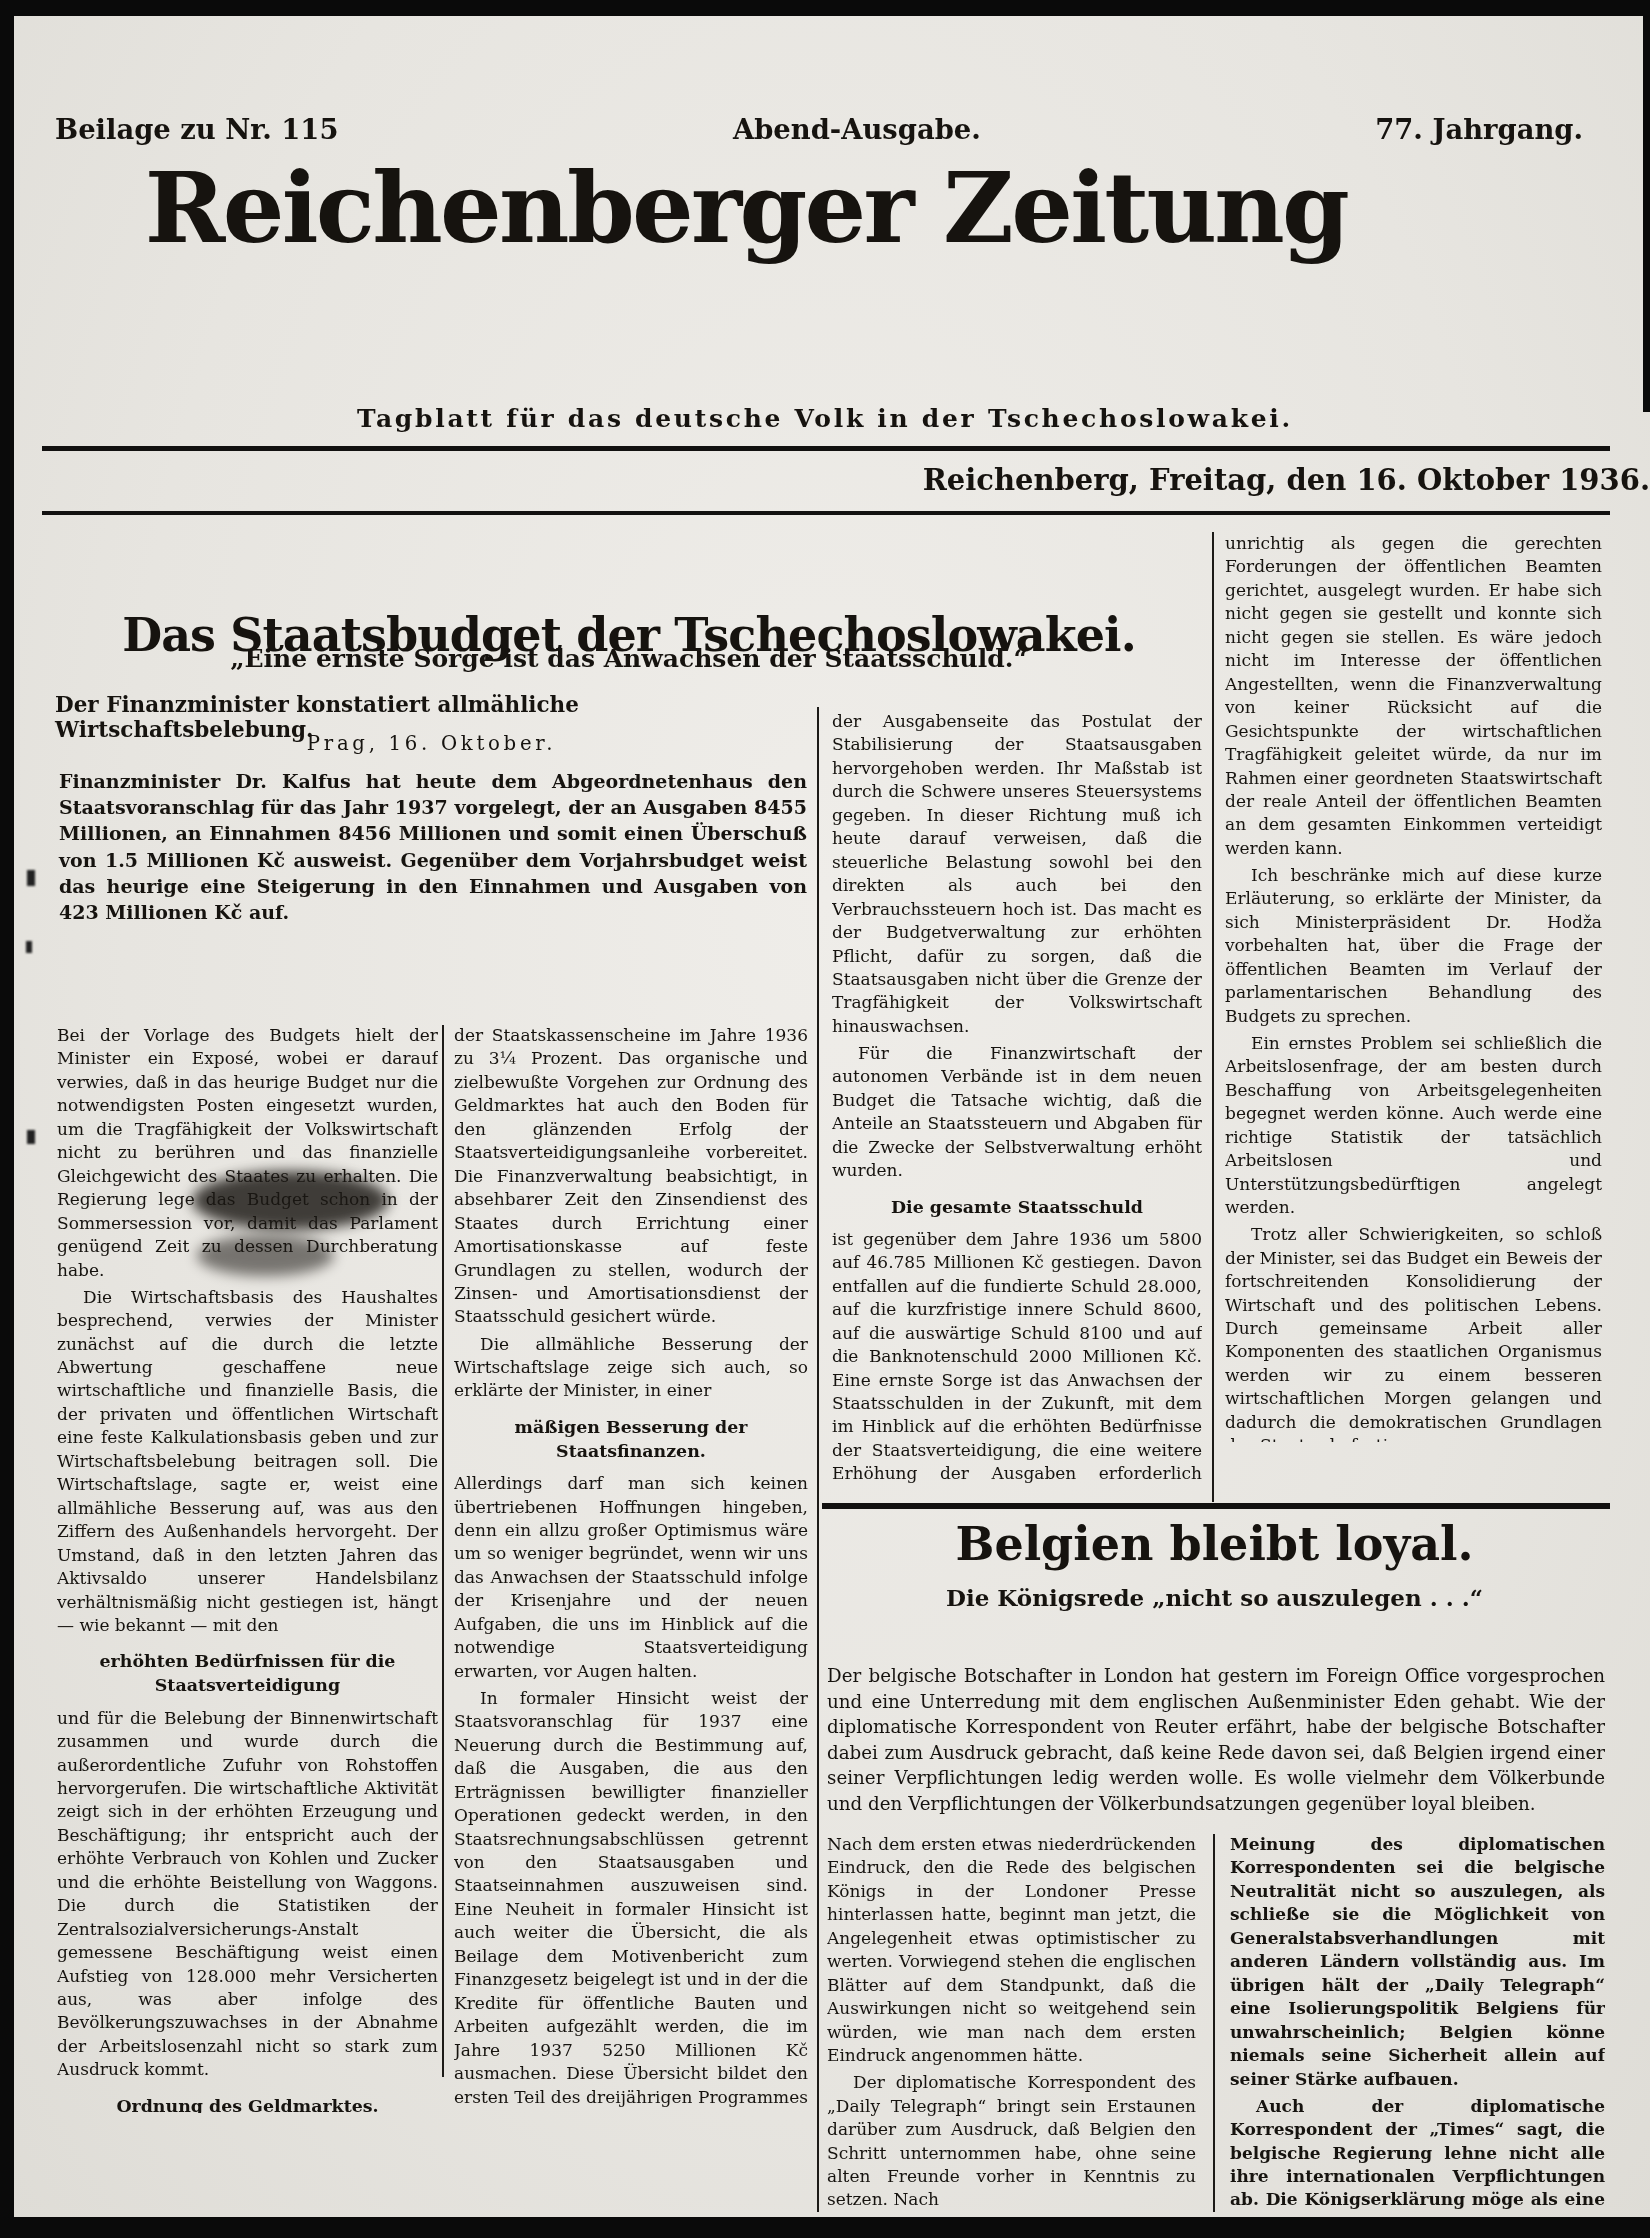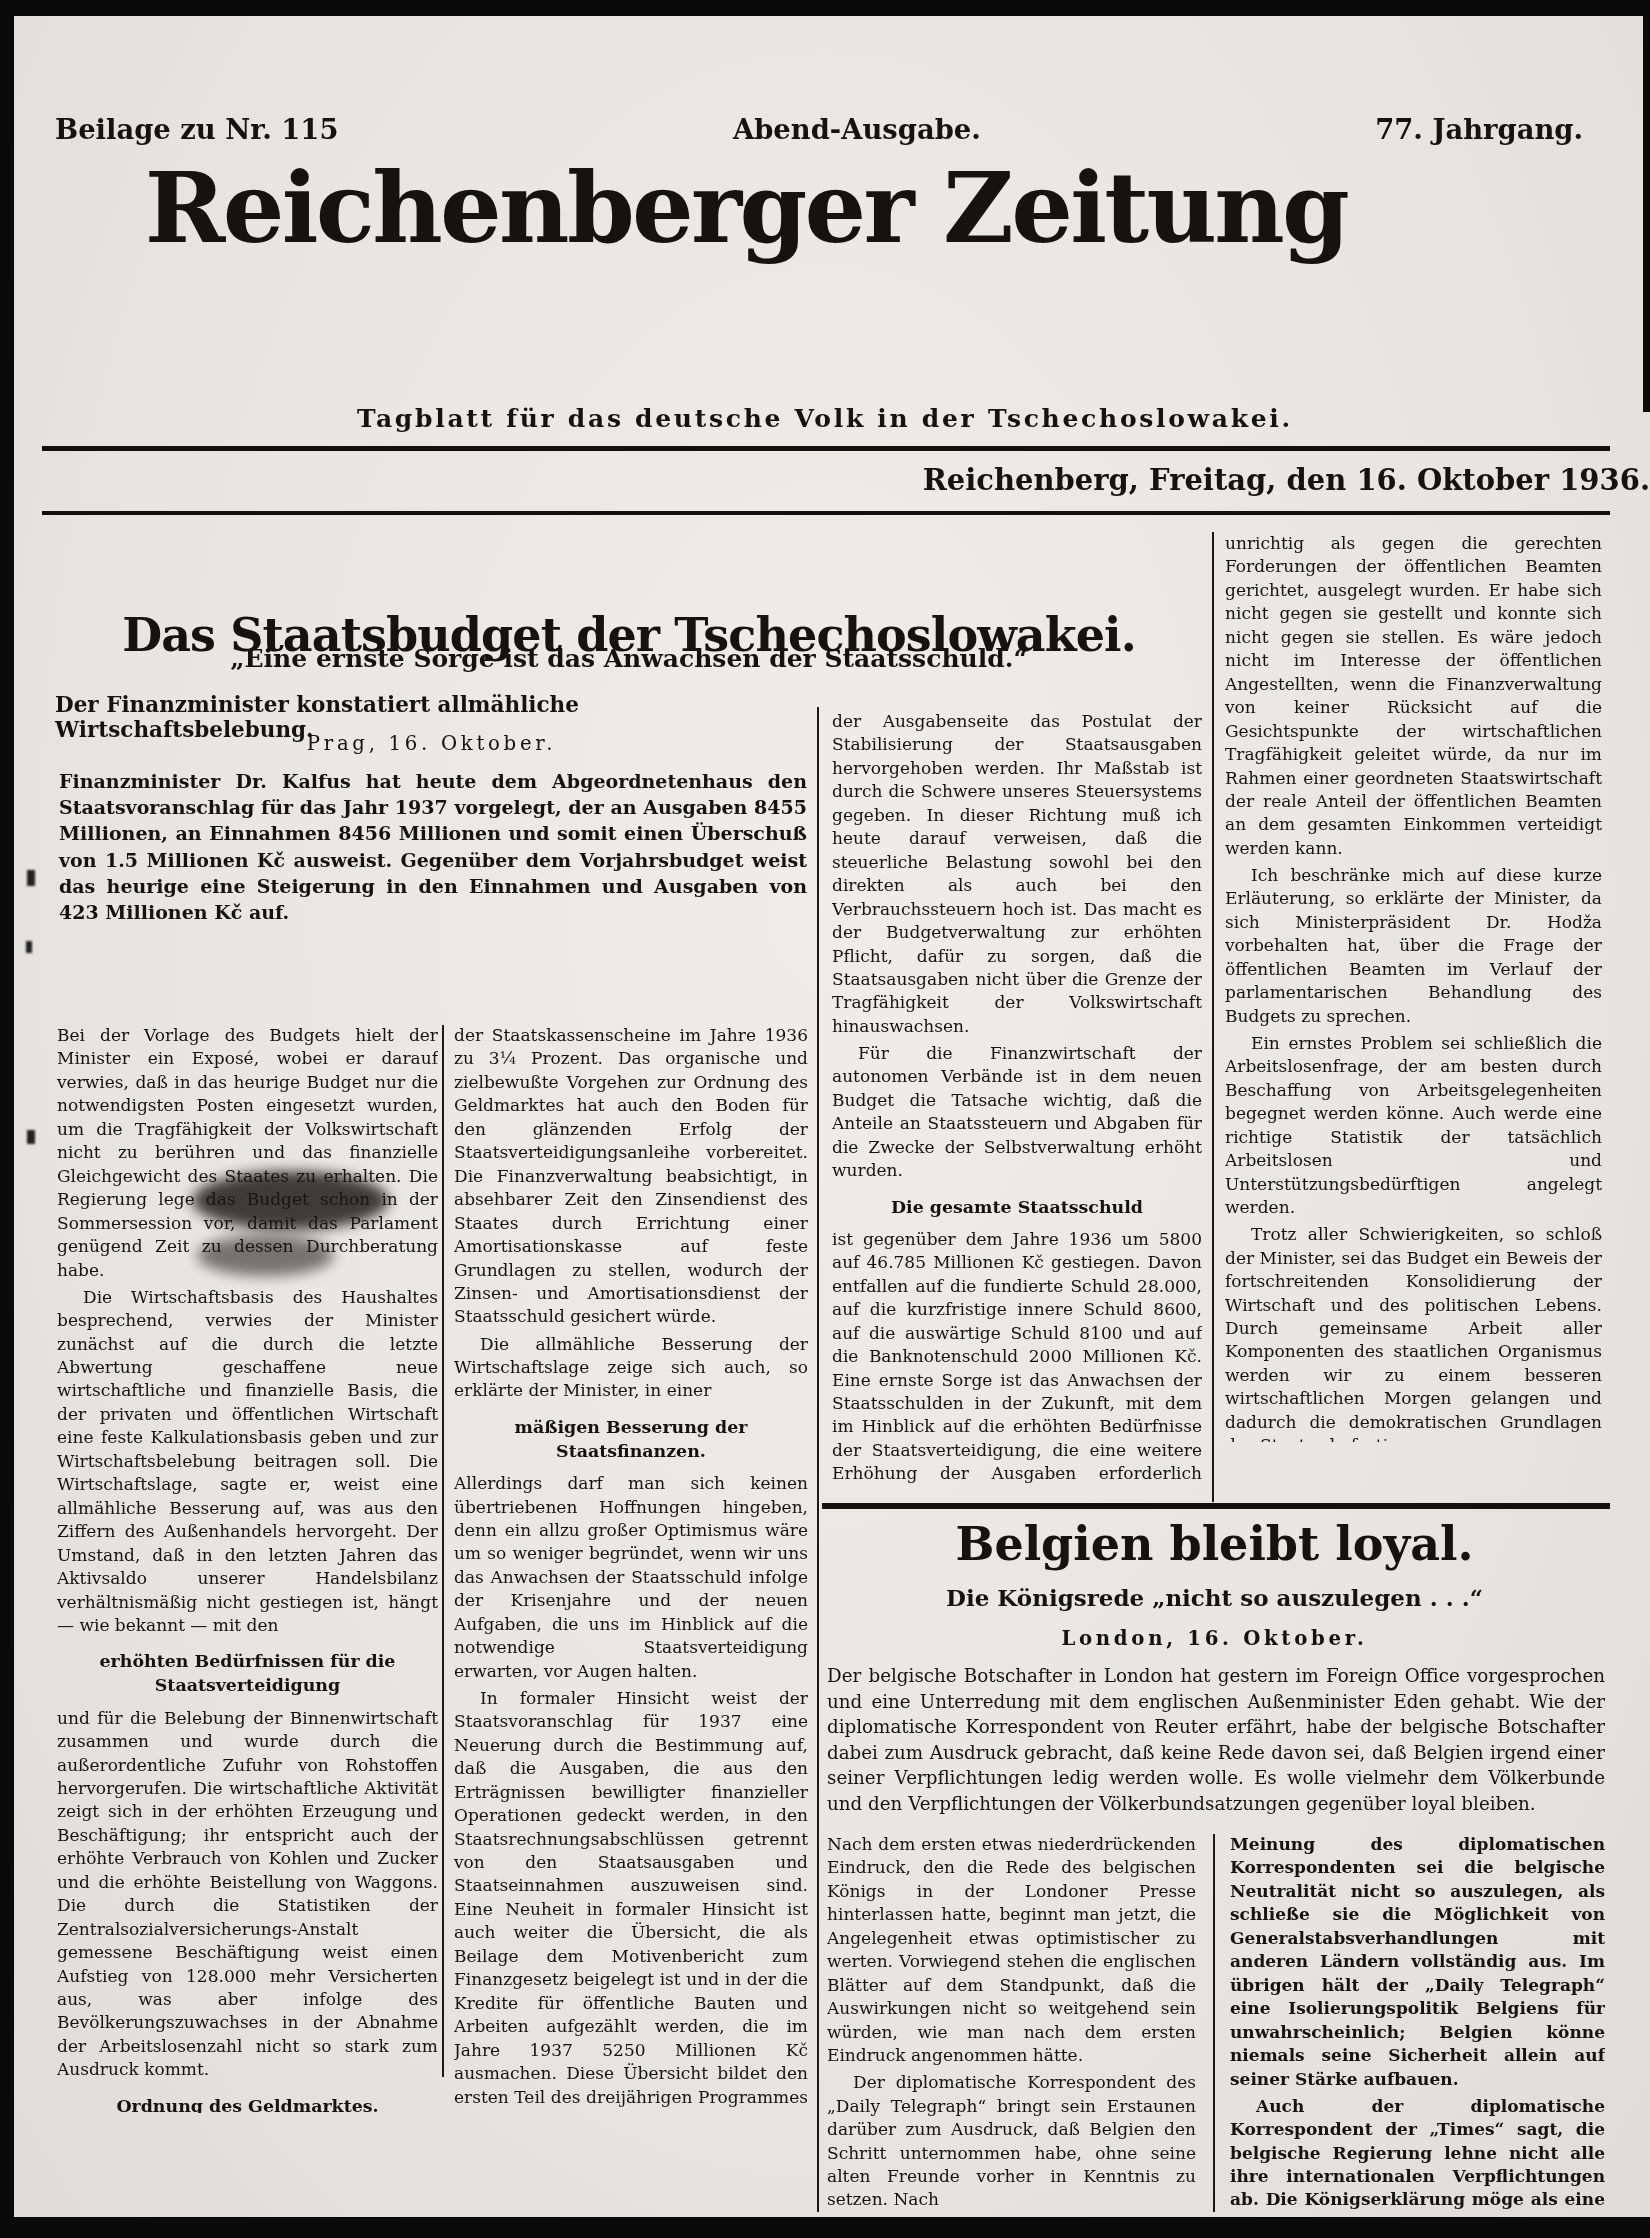--- a/index.html
+++ b/index.html
@@ -93,21 +93,20 @@
     </div>
 
   <div class="vrule" style="left:442px;top:1025px;height:1052px;"></div>
   <div class="vrule" style="left:817px;top:707px;height:1505px;"></div>
   <div class="vrule" style="left:1212px;top:532px;height:970px;"></div>
 
   <div class="hrule" style="left:822px;top:1503px;width:788px;height:6px;"></div>
 
   <div class="a2-headline">Belgien bleibt loyal.</div>
   <div class="a2-subhead">Die Königsrede „nicht so auszulegen . . .“</div>
-  <div class="a2-placedate">London, 16. Oktober.</div>
   <div class="a2-lead">Der belgische Botschafter in London hat gestern im Foreign Office vorgesprochen und eine Unterredung mit dem englischen Außenminister Eden gehabt. Wie der diplomatische Korrespondent von Reuter erfährt, habe der belgische Botschafter dabei zum Ausdruck gebracht, daß keine Rede davon sei, daß Belgien irgend einer seiner Verpflichtungen ledig werden wolle. Es wolle vielmehr dem Völkerbunde und den Verpflichtungen der Völkerbundsatzungen gegenüber loyal bleiben.</div>
   <div id="a2colL" class="col">
       <p class="noind">Nach dem ersten etwas niederdrückenden Eindruck, den die Rede des belgischen Königs in der Londoner Presse hinterlassen hatte, beginnt man jetzt, die Angelegenheit etwas optimistischer zu werten. Vorwiegend stehen die englischen Blätter auf dem Standpunkt, daß die Auswirkungen nicht so weitgehend sein würden, wie man nach dem ersten Eindruck angenommen hätte.</p>
       <p class="p">Der diplomatische Korrespondent des „Daily Telegraph“ bringt sein Erstaunen darüber zum Ausdruck, daß Belgien den Schritt unternommen habe, ohne seine alten Freunde vorher in Kenntnis zu setzen. Nach</p>
     </div>
   <div id="a2colR" class="col">
       <p class="noind">Meinung des diplomatischen Korrespondenten sei die belgische Neutralität nicht so auszulegen, als schließe sie die Möglichkeit von Generalstabsverhandlungen mit anderen Ländern vollständig aus. Im übrigen hält der „Daily Telegraph“ eine Isolierungspolitik Belgiens für unwahrscheinlich; Belgien könne niemals seine Sicherheit allein auf seiner Stärke aufbauen.</p>
       <p class="p">Auch der diplomatische Korrespondent der „Times“ sagt, die belgische Regierung lehne nicht alle ihre internationalen Verpflichtungen ab. Die Königserklärung möge als eine nachdrückliche Betonung nationaler</p>
     </div>
   <div class="vrule" style="left:1213px;top:1834px;height:378px;"></div>

